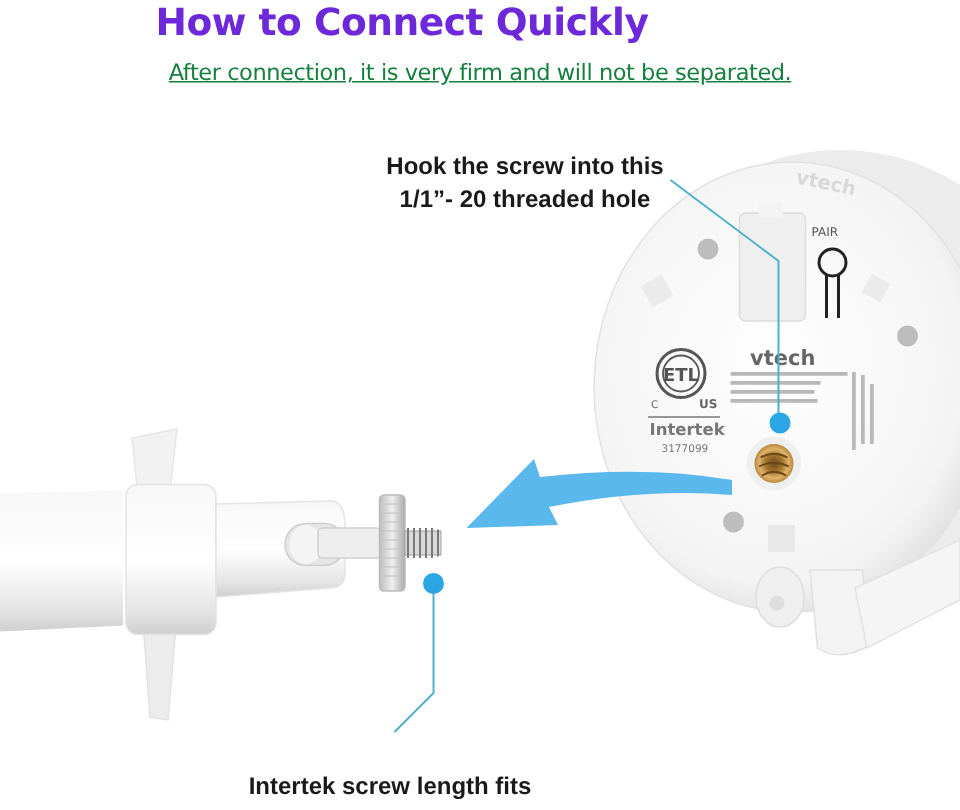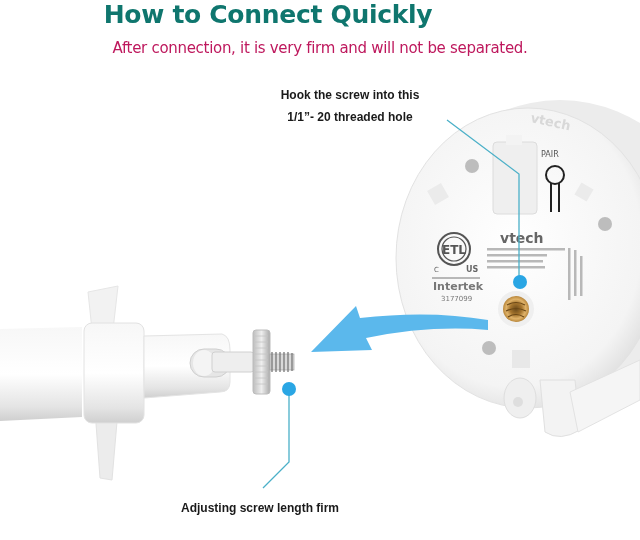--- a/index.html
+++ b/index.html
@@ -1,29 +1,29 @@
 <!DOCTYPE html>
 <html><head>
   <meta charset="utf-8">
   <style>
     html, body { margin: 0; padding: 0; background: #ffffff; }
     body { width: 640px; height: 540px; position: relative; overflow: hidden; font-family: "DejaVu Sans", sans-serif; }
     .title {
       position: absolute; left: 0; top: 0; width: 536px; text-align: center;
       font-family: "DejaVu Sans", sans-serif; font-weight: bold; font-size: 25px;
-      color: #0f766e; top: 0px; line-height: 30px; letter-spacing: -0.3px;
+      color: #6d28d9; top: 0px; line-height: 30px; letter-spacing: -0.3px;
     }
     .subtitle {
       position: absolute; left: 0; top: 37px; width: 640px; text-align: center;
-      font-family: "DejaVu Sans", sans-serif; font-size: 15px; color: #be185d;
-      line-height: 22px; letter-spacing: -0.3px;
+      font-family: "DejaVu Sans", sans-serif; font-size: 15px; color: #15803d;
+      line-height: 22px; letter-spacing: -0.3px; text-decoration: underline;
     }
     .callout {
       position: absolute; text-align: center; font-family: "Liberation Sans", sans-serif;
-      font-weight: bold; color: #1a1a1a; font-size: 12px; line-height: 22px;
+      font-weight: bold; color: #1a1a1a; font-size: 16px; line-height: 22px; margin-top: 17px;
     }
     .callout-top { left: 220px; top: 84px; width: 260px; }
     .callout-bottom { left: 130px; top: 497px; width: 260px; }
     svg.scene { position: absolute; left: 0; top: 0; }
   </style>
 </head>
 <body>
 
 <div class="title">How to Connect Quickly</div>
 <div class="subtitle">After connection, it is very firm and will not be separated.</div>
@@ -163,14 +163,14 @@
     <circle cx="289" cy="389" r="7" fill="#2aa6e4"></circle>
   </g>
 </svg>
 
 <div class="callout callout-top">
   <div>Hook the screw into this</div>
   <div>1/1”- 20 threaded hole</div>
 </div>
 
 <div class="callout callout-bottom">
-  <div>Adjusting screw length firm</div>
+  <div>Intertek screw length fits</div>
 </div>
 
 </body></html>

